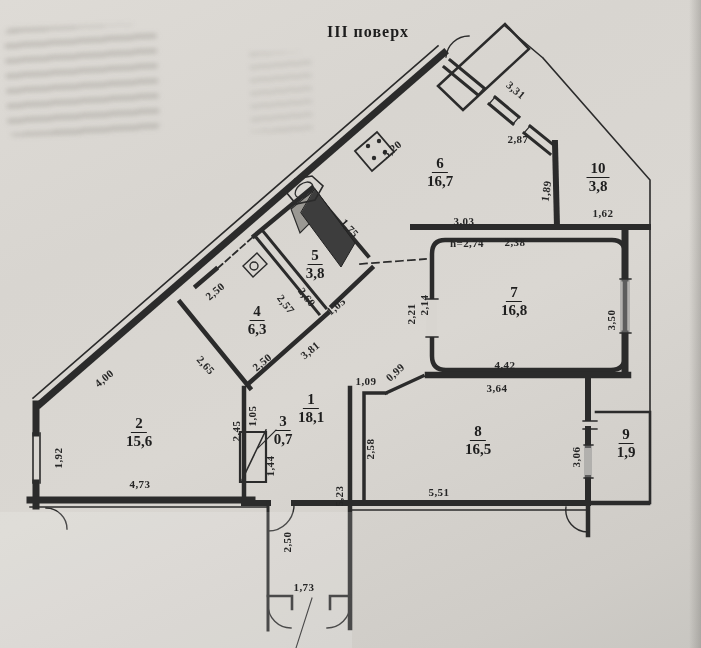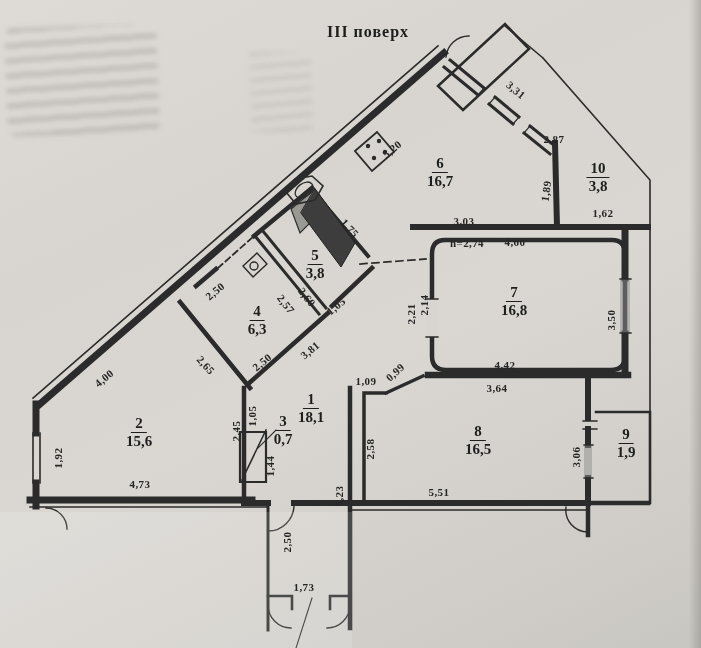--- a/index.html
+++ b/index.html
@@ -142,26 +142,26 @@
       <div class="room-label" style="left: 283px; top: 430px;"><span class="num">3</span><span class="area">0,7</span></div>
       <div class="room-label" style="left: 257px; top: 320px;"><span class="num">4</span><span class="area">6,3</span></div>
       <div class="room-label" style="left: 315px; top: 264px;"><span class="num">5</span><span class="area">3,8</span></div>
       <div class="room-label" style="left: 440px; top: 172px;"><span class="num">6</span><span class="area">16,7</span></div>
       <div class="room-label" style="left: 514px; top: 301px;"><span class="num">7</span><span class="area">16,8</span></div>
       <div class="room-label" style="left: 478px; top: 440px;"><span class="num">8</span><span class="area">16,5</span></div>
       <div class="room-label" style="left: 626px; top: 443px;"><span class="num">9</span><span class="area">1,9</span></div>
       <div class="room-label" style="left: 598px; top: 160px; margin-top: 17px;"><span class="num">10</span><span class="area">3,8</span></div>
       <div class="dim" style="left: 392px; top: 149px; --r: -40deg;">5,20</div>
       <div class="dim" style="left: 516px; top: 90px; --r: 40deg;">3,31</div>
-      <div class="dim" style="left: 518px; top: 139px; margin-left: 36px; --r: 0deg;">2,87</div>
+      <div class="dim" style="left: 518px; top: 139px; --r: 0deg;">2,87</div>
       <div class="dim" style="left: 546px; top: 191px; --r: -82deg;">1,89</div>
       <div class="dim" style="left: 603px; top: 213px; --r: 0deg;">1,62</div>
       <div class="dim" style="left: 464px; top: 221px; --r: 0deg;">3,03</div>
       <div class="dim" style="left: 467px; top: 243px; --r: 0deg;">h=2,74</div>
-      <div class="dim" style="left: 515px; top: 242px; --r: 0deg;">4,60</div>
+      <div class="dim" style="left: 515px; top: 242px; --r: 0deg;">2,38</div>
       <div class="dim" style="left: 411px; top: 314px; --r: -90deg;">2,21</div>
       <div class="dim" style="left: 424px; top: 305px; --r: -90deg;">2,14</div>
       <div class="dim" style="left: 611px; top: 320px; --r: -90deg;">3,50</div>
       <div class="dim" style="left: 505px; top: 365px; --r: 0deg;">4,42</div>
       <div class="dim" style="left: 497px; top: 388px; --r: 0deg;">3,64</div>
       <div class="dim" style="left: 350px; top: 228px; --r: 48deg;">1,75</div>
       <div class="dim" style="left: 307px; top: 297px; --r: 52deg;">2,60</div>
       <div class="dim" style="left: 286px; top: 304px; --r: 52deg;">2,57</div>
       <div class="dim" style="left: 336px; top: 306px; --r: -40deg;">1,05</div>
       <div class="dim" style="left: 310px; top: 350px; --r: -40deg;">3,81</div>

